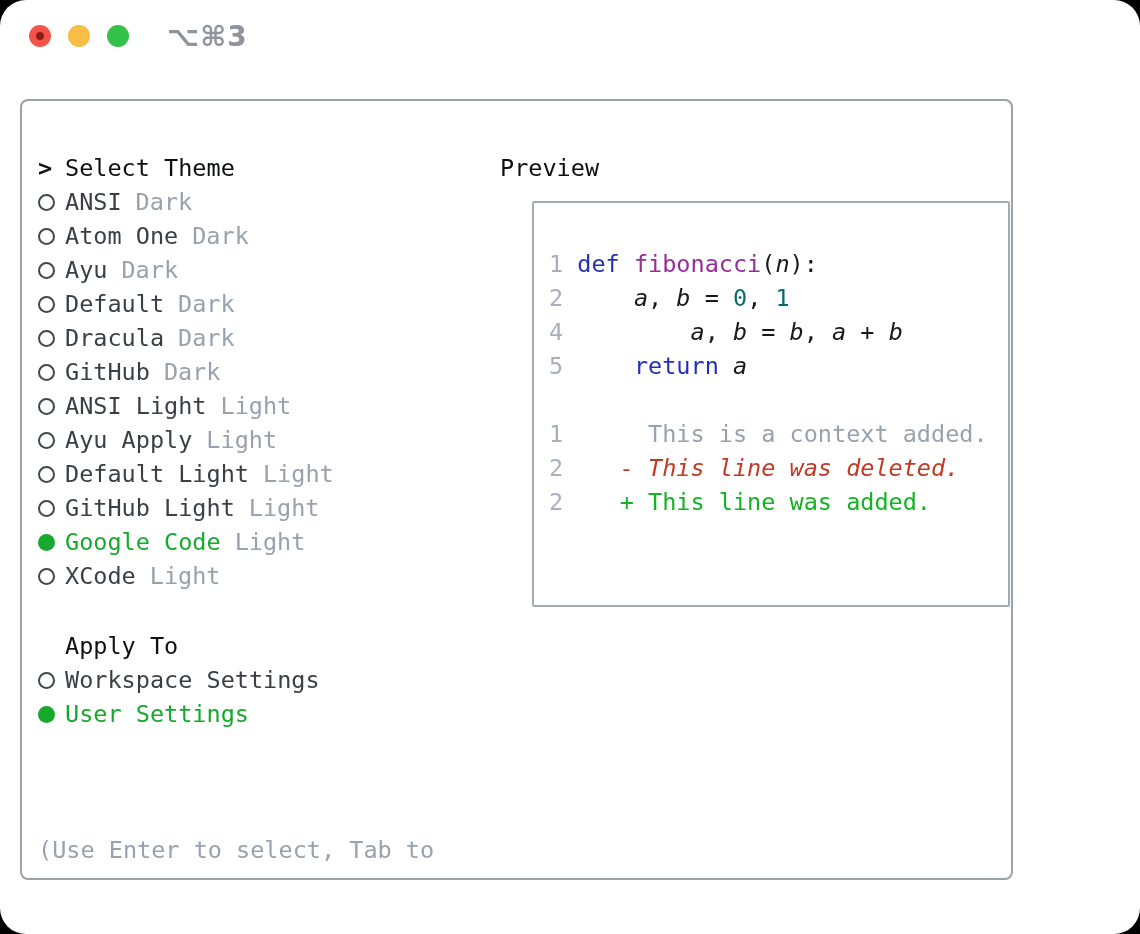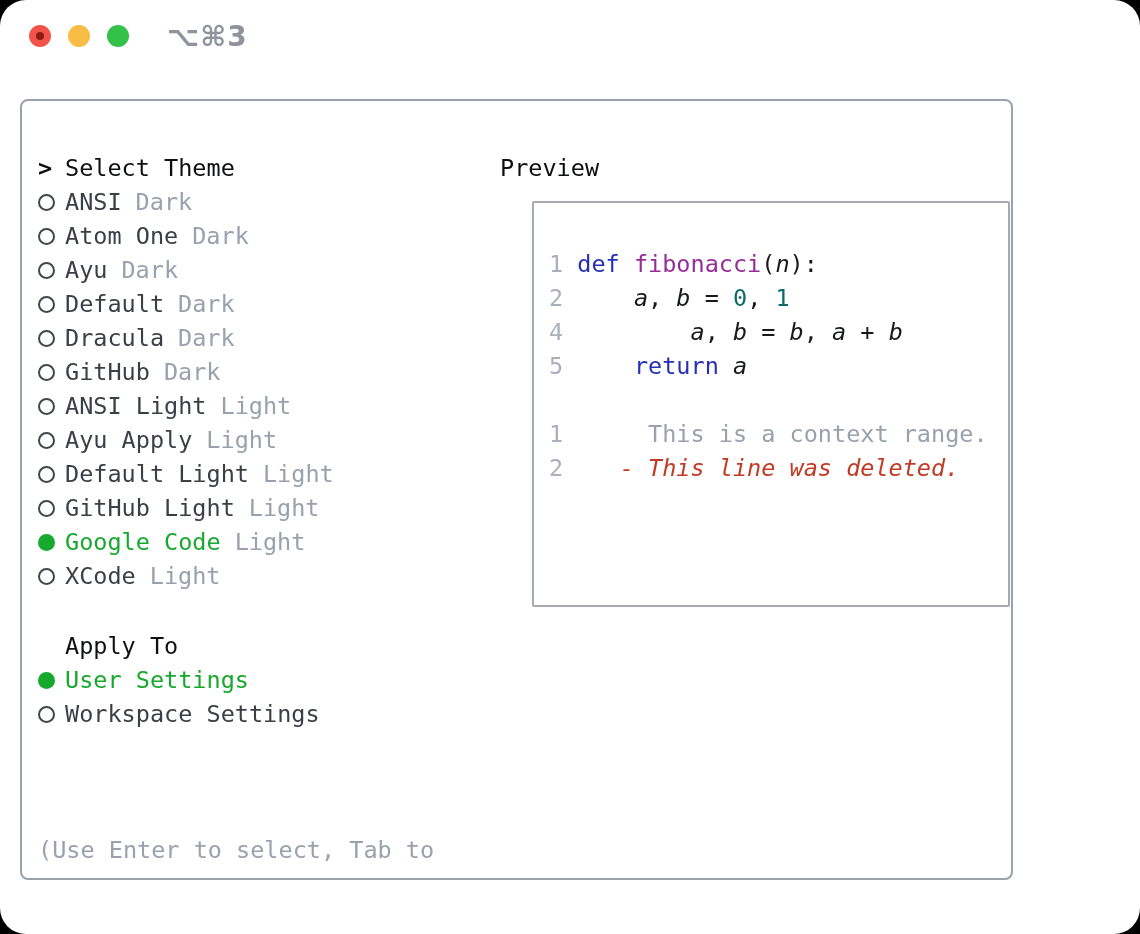--- a/index.html
+++ b/index.html
@@ -94,40 +94,41 @@
           <div class="row"><span class="slot dot"></span><span class="item-name">XCode</span><span class="variant">Light</span></div>
         </div>
     </div>
 
     <div class="apply-section">
       <div class="row">
         <span class="prefix"></span>
         <span class="hdr-plain">Apply To</span>
       </div>
       <div id="apply-rows">
+          <div class="row"><span class="slot dot"></span><span class="item-name">Workspace Settings</span></div>
           <div class="row"><span class="slot dot sel"></span><span class="item-name green">User Settings</span></div>
-          <div class="row"><span class="slot dot"></span><span class="item-name">Workspace Settings</span></div>
         </div>
     </div>
 
     <div class="help">
       <div>(Use Enter to select, Tab to</div>
       
     </div>
 
     <div class="row preview-label">
       <span class="hdr">Preview</span>
     </div>
 
     <div class="preview-box">
       <div id="code-lines">
           <div class="code-line"><span class="ln">1</span> <span class="kw">def</span><span class="pl"> </span><span class="fn">fibonacci</span><span class="pl">(</span><span class="vr">n</span><span class="pl">):</span></div>
           <div class="code-line"><span class="ln">2</span> <span class="pl">    </span><span class="vr">a</span><span class="pl">, </span><span class="vr">b</span><span class="pl"> = </span><span class="nm">0</span><span class="pl">, </span><span class="nm">1</span></div>
           <div class="code-line"><span class="ln">4</span> <span class="pl">        </span><span class="vr">a</span><span class="pl">, </span><span class="vr">b</span><span class="pl"> = </span><span class="vr">b</span><span class="pl">, </span><span class="vr">a</span><span class="pl"> + </span><span class="vr">b</span></div>
           <div class="code-line"><span class="ln">5</span> <span class="pl">    </span><span class="kw">return</span><span class="pl"> </span><span class="vr">a</span></div>
           <div class="code-line"><span class="ln"></span></div>
-          <div class="code-line"><span class="ln">1</span> <span class="cx">     This is a context range.</span></div>
+          <div class="code-line"><span class="ln">1</span> <span class="cx">     This is a context added.</span></div>
           <div class="code-line"><span class="ln">2</span> <span class="dl">   - This line was deleted.</span></div>
+          <div class="code-line"><span class="ln">2</span> <span class="ad">   + This line was added.</span></div>
         </div>
     </div>
 
   </div>
 </div>
 
 </body></html>

